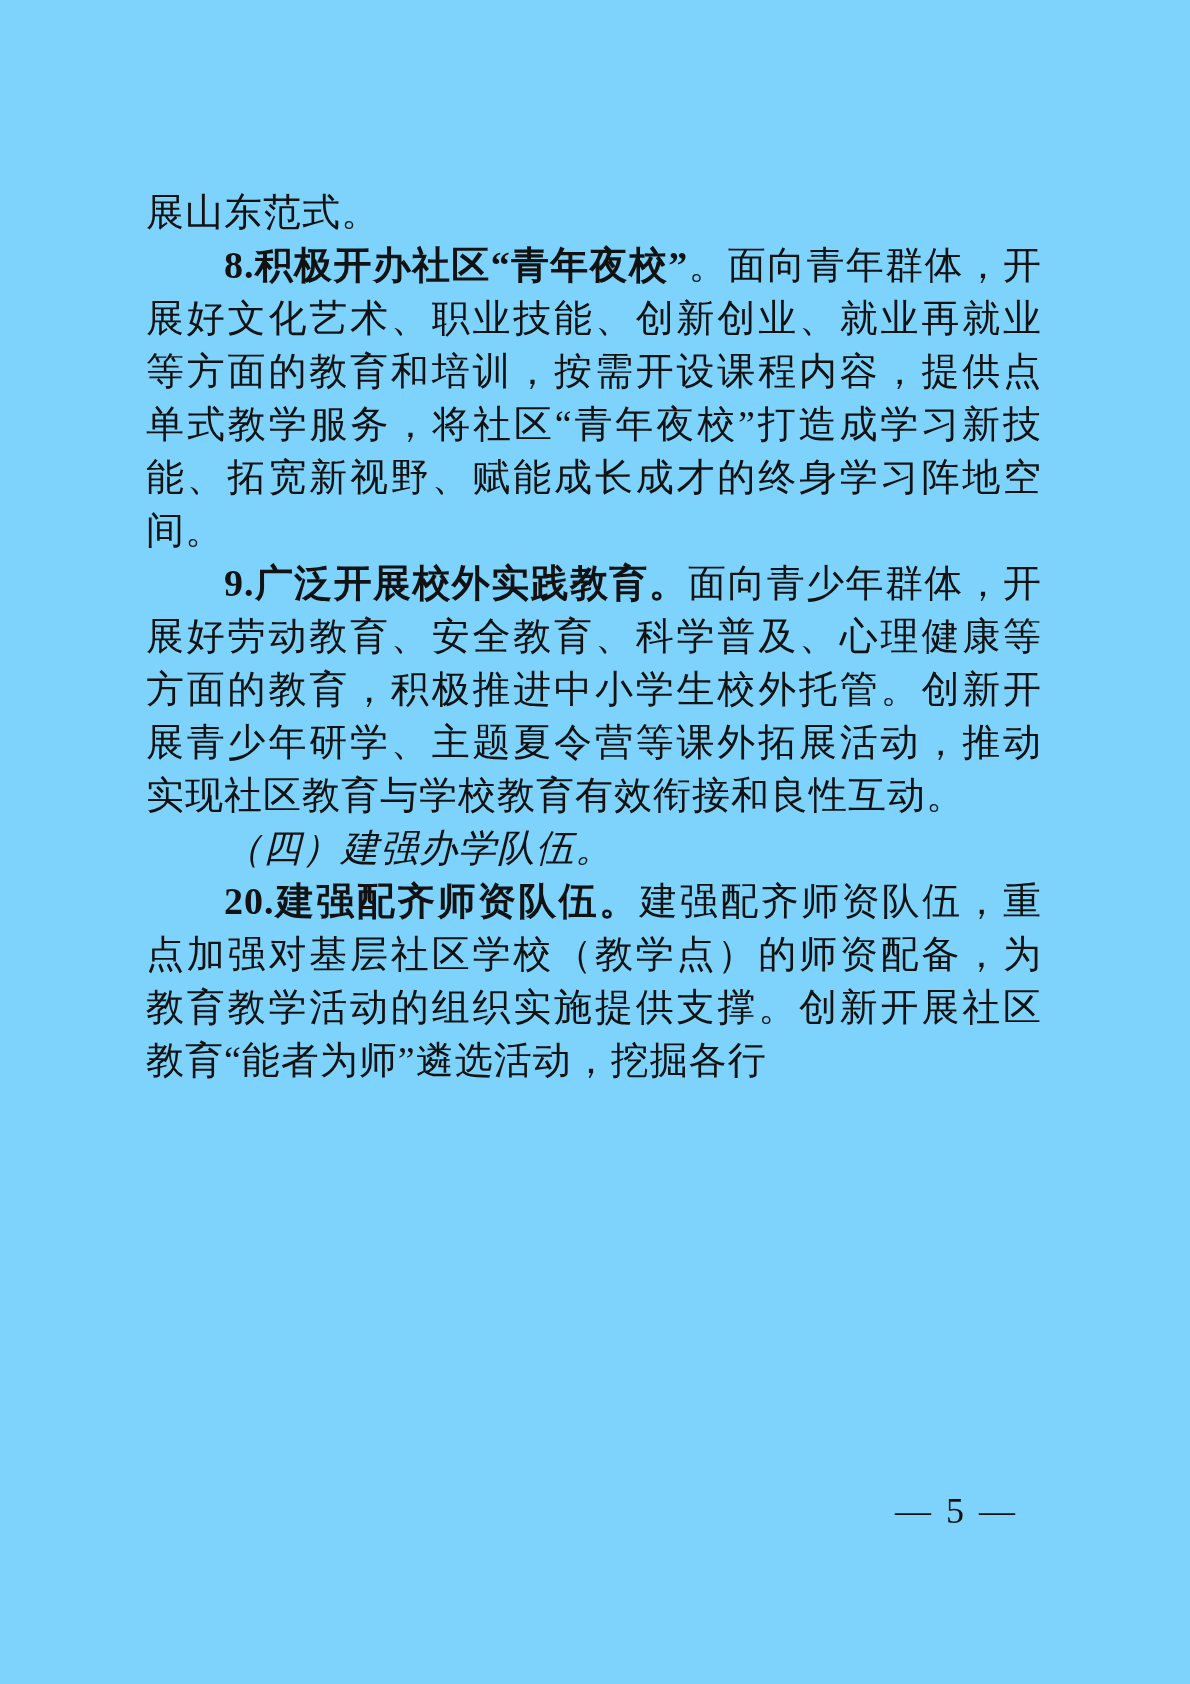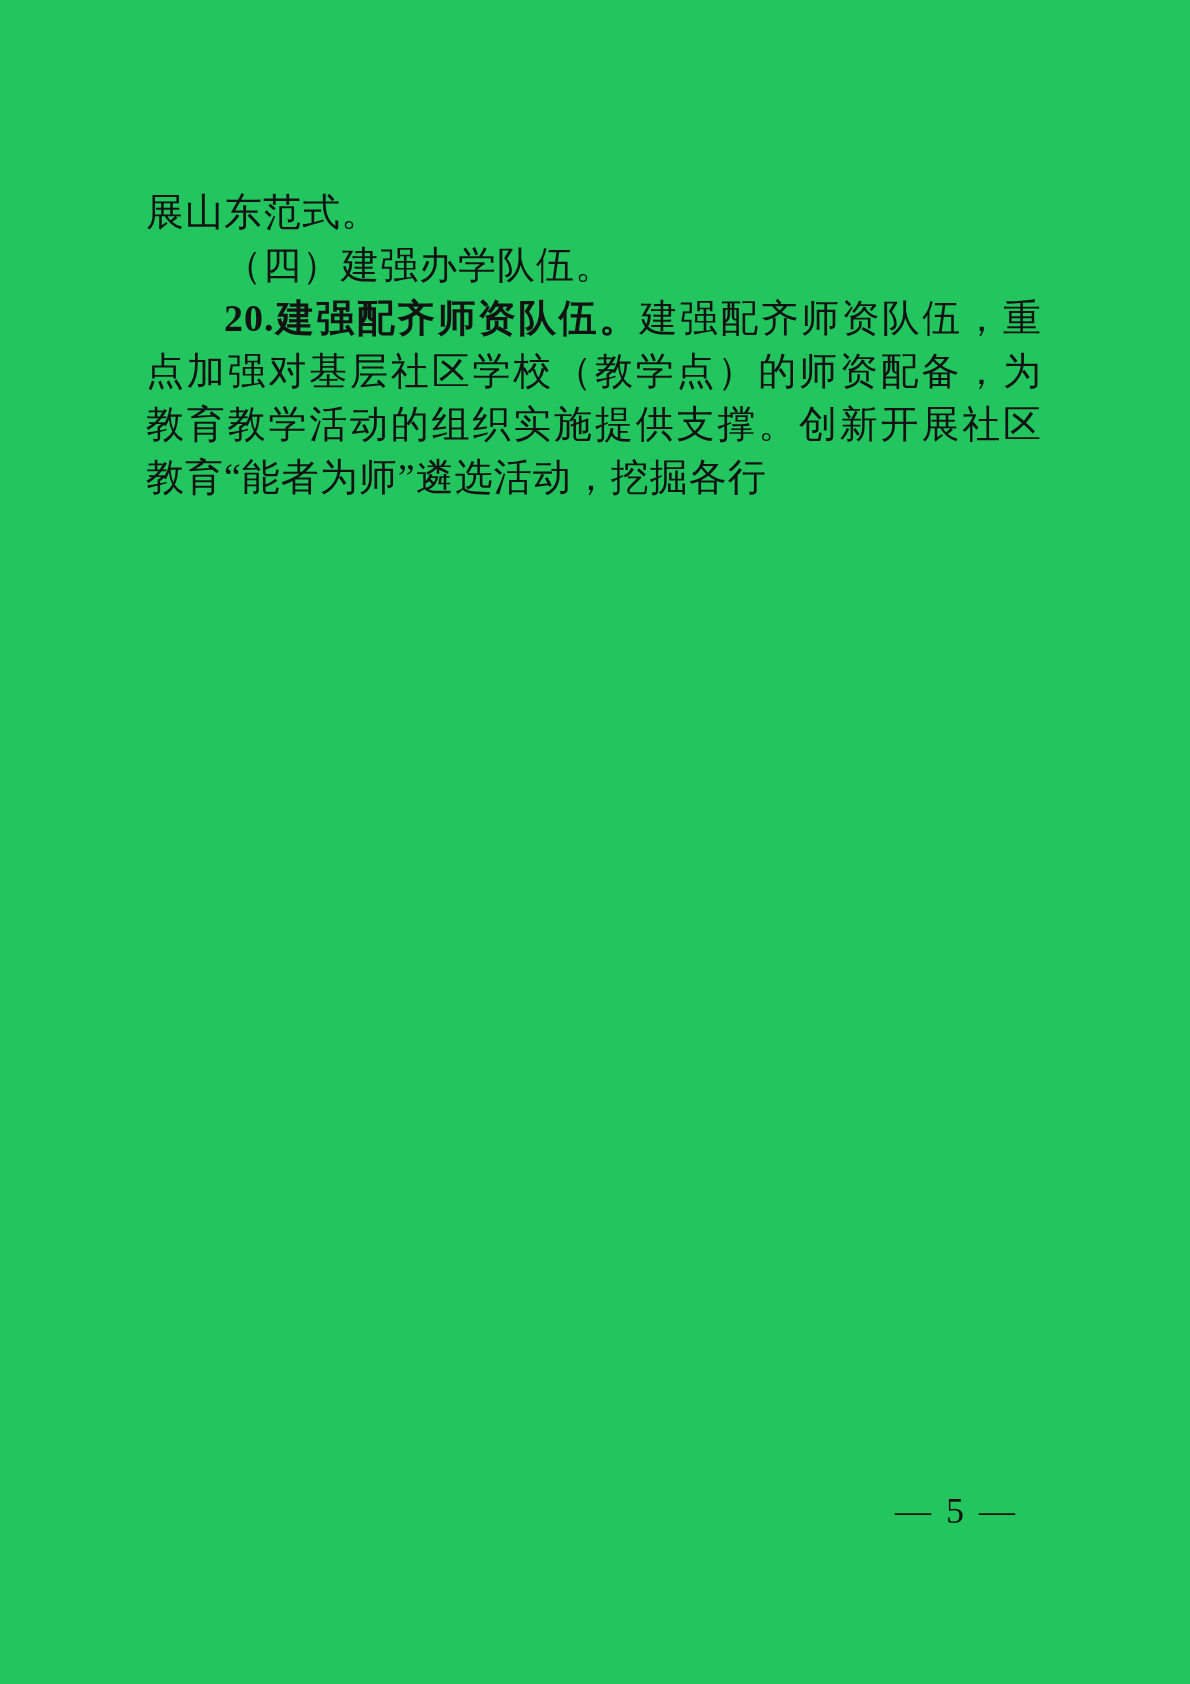--- a/index.html
+++ b/index.html
@@ -11,21 +11,21 @@
     width: 1190px;
     height: 1684px;
     position: relative;
     overflow: hidden;
     font-family: "Liberation Serif", "DejaVu Serif", serif;
     color: #121212;
   }
   .page {
     position: absolute;
     inset: 0;
-    background: #22c55e;
+    background: #7dd3fc;
   }
   .content {
     position: absolute;
     left: 146px;
     top: 186px;
     width: 896px;
     font-size: 38px;
     line-height: 53px;
     text-align: justify;
     text-justify: inter-character;
@@ -38,40 +38,43 @@
   .para {
     text-indent: 78px;
   }
   .cont {
     text-indent: 0;
   }
   .heading {
     font-weight: 700;
   }
   .subsection {
+    font-style: italic;
     font-weight: 500;
   }
   .page-number {
     position: absolute;
     top: 1490px;
     right: 172px;
     font-size: 36px;
     letter-spacing: 3px;
     color: #121212;
   }
 </style>
 </head>
 <body>
 
 <div class="page">
   <div class="content">
 
     <p class="cont">展山东范式。</p>
 
+    <p class="para"><span class="heading">8.积极开办社区“青年夜校”</span><span>。面向青年群体，开展好文化艺术、职业技能、创新创业、就业再就业等方面的教育和培训，按需开设课程内容，提供点单式教学服务，将社区“青年夜校”打造成学习新技能、拓宽新视野、赋能成长成才的终身学习阵地空间。</span></p>
 
+    <p class="para"><span class="heading">9.广泛开展校外实践教育。</span><span>面向青少年群体，开展好劳动教育、安全教育、科学普及、心理健康等方面的教育，积极推进中小学生校外托管。创新开展青少年研学、主题夏令营等课外拓展活动，推动实现社区教育与学校教育有效衔接和良性互动。</span></p>
 
 
 
     <p class="para subsection">（四）建强办学队伍。</p>
 
     <p class="para"><span class="heading">20.建强配齐师资队伍。</span><span>建强配齐师资队伍，重点加强对基层社区学校（教学点）的师资配备，为教育教学活动的组织实施提供支撑。创新开展社区教育“能者为师”遴选活动，挖掘各行</span></p>
 
   </div>
 
   <div class="page-number">— 5 —</div>

